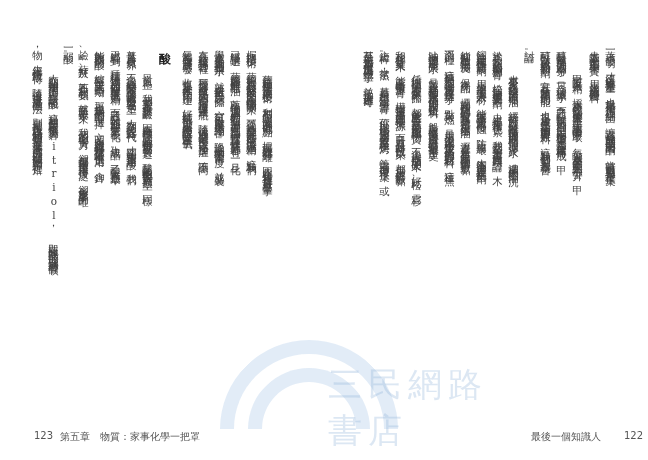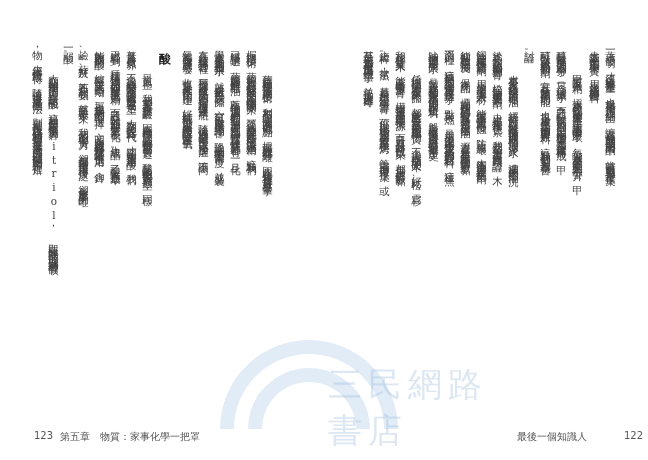--- a/index.html
+++ b/index.html
@@ -89,21 +89,21 @@
     <div class="col" style="left:168px">於水）和深色的黏稠瀝青。松節油是種重要溶劑，史上經常用作色素，我們在第十章還會回頭討論。木</div>
     <div class="col" style="left:152px">餾油是種極佳防腐劑，用來塗刷或滲入木材，能保護不受風雨侵蝕，防止腐壞。木餾油還是種抗菌劑，</div>
     <div class="col" style="left:136px">能抑制微生物滋長，保存肉品；燻肉和燻魚的特有風味就是得自木餾油。瀝青是所有蒸餾產物當中最黏</div>
     <div class="col" style="left:120px">滑的一種，這種黏稠混合物含多種長鏈分子，點火可燃，是用來浸泡木棒製成火炬的理想材料。這種焦</div>
     <div class="col" style="left:104px">油狀物質還能防水，是製造水桶和鼓型木桶的好用水密填料，船身板條以瀝青填縫已有數千年歷史。</div>
     <div class="col indent" style="left:87px">任何樹種的木材拿來乾餾，都能產出不等數量的這類化學物質，不過含樹脂的硬木，好比松、雲杉</div>
     <div class="col" style="left:71px">和冷杉等針葉木，能產出較多瀝青，樺樹皮是瀝青的絕佳來源，而且自石器時代以來，都用來把箭鏃黏</div>
     <div class="col" style="left:55px">上箭桿。當然了，若是只想得出一些瀝青，你可以把含樹脂木材放進窯中烘烤，等它淌出便可採集。或</div>
     <div class="col" style="left:39px">甚至就把木材擺進馬口鐵盒子，並扔進火堆即可。</div>
 
-    <div class="footer" style="left:193px">最後一個知識人</div>
+    <div class="footer" style="left:207px">最後一個知識人</div>
     <div class="footer" style="left:300px">122</div>
   </div>
 
   <div class="watermark">
     <div class="wm-arc" style="left:20px; top:40px; width:150px; height:150px; transform:rotate(-45deg);"></div>
     <div class="wm-arc" style="left:48px; top:68px; width:94px; height:94px; transform:rotate(-45deg);"></div>
     <div class="wm-cn">三民網路書店</div>
   </div>
 </div>
 

